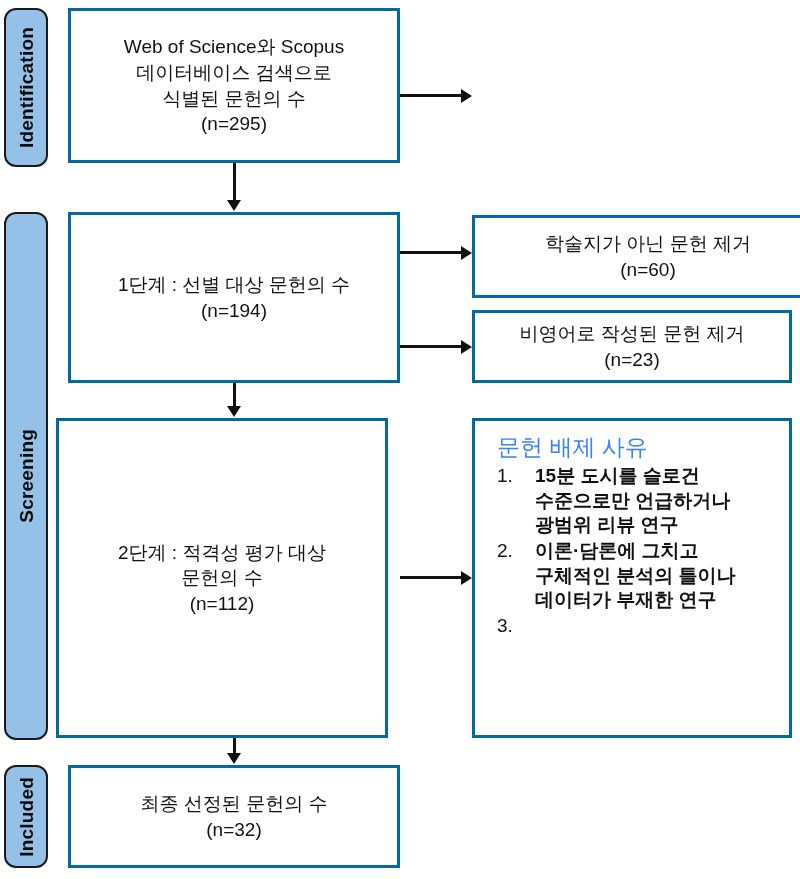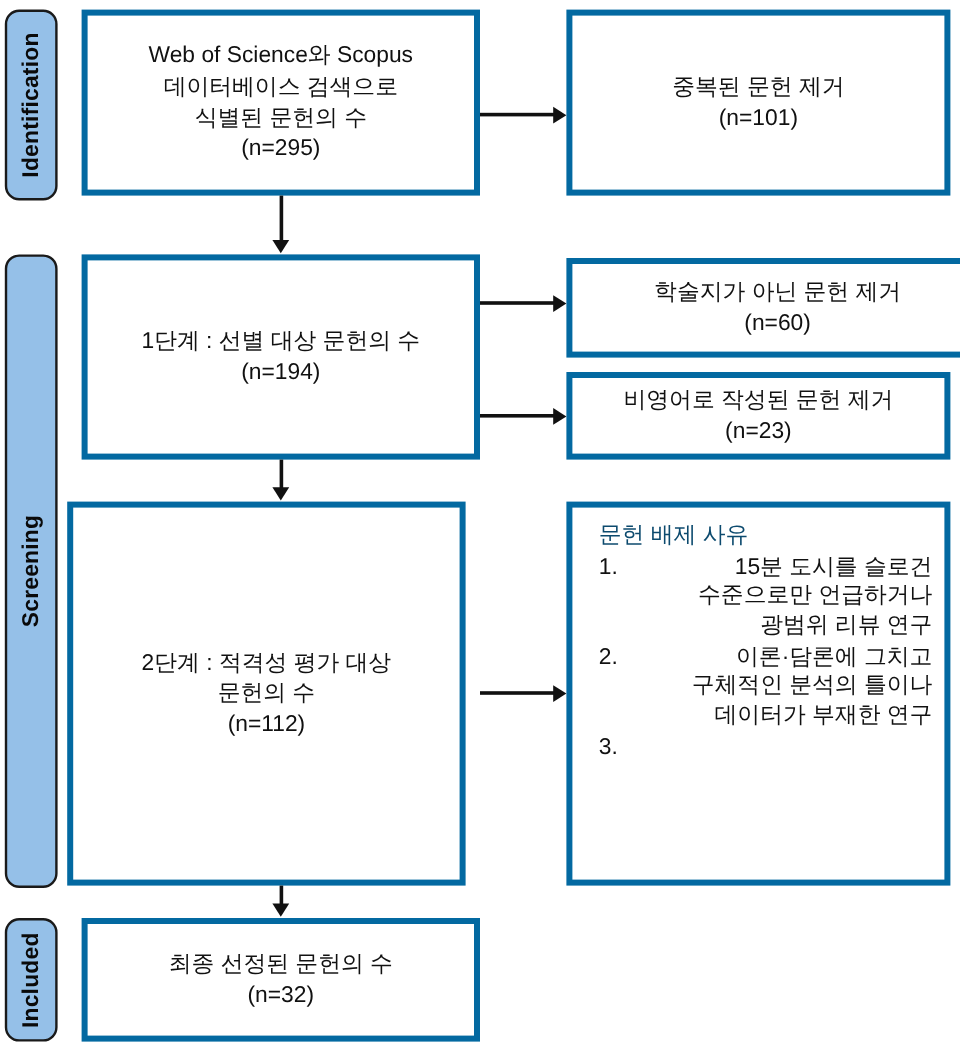--- a/index.html
+++ b/index.html
@@ -39,21 +39,21 @@
     letter-spacing: 0.2px;
     color: #0a0a0a;
     white-space: nowrap;
     line-height: 1;
   }
 
   
   .flow-box {
     position: absolute;
     background: #ffffff;
-    border: 5px solid #0369a1;
+    border: 3px solid #0369a1;
     box-sizing: border-box;
     display: flex;
     align-items: center;
     justify-content: center;
     padding: 4px 8px;
   }
   .box-text {
     text-align: center;
     font-size: 19px;
     line-height: 1.35;
@@ -71,24 +71,24 @@
   }
 
   
   .reasons-box {
     align-items: flex-start;
     justify-content: flex-start;
     padding: 12px 10px 10px 22px;
   }
   .reasons-inner { width: 100%; }
   .reasons-title {
-    font-size: 19px;
+    font-size: 23px;
     line-height: 1.3;
     text-align: left;
-    color: #0c4a6e;
+    color: #3b82f6;
     margin-bottom: 1px;
   }
   .reasons-list {
     list-style: none;
     margin: 0;
     padding: 0;
   }
   .reasons-list li {
     display: flex;
     align-items: flex-start;
@@ -98,21 +98,22 @@
     margin-bottom: 1px;
   }
   .reason-num {
     width: 38px;
     flex: 0 0 38px;
     text-align: left;
   }
   .reason-text {
     flex: 1 1 auto;
     white-space: pre-line;
-    text-align: right;
+    text-align: left;
+    font-weight: bold;
   }
   .reasons-count {
     text-align: center;
     font-size: 19px;
     line-height: 1.3;
     margin-top: 4px;
     color: #111111;
   }
 
   
@@ -187,26 +188,20 @@
     </div>
   </div>
 
   <div class="flow-box" style="left:68px; top:765px; width:332px; height:103px;">
     <div class="box-inner">
       <div class="box-text">최종 선정된 문헌의 수</div>
       <div class="box-count">(n=32)</div>
     </div>
   </div>
 
-  <div class="flow-box" style="left:472px; top:8px; width:320px; height:155px;">
-    <div class="box-inner">
-      <div class="box-text">중복된 문헌 제거</div>
-      <div class="box-count">(n=101)</div>
-    </div>
-  </div>
 
   <div class="flow-box" style="left:472px; top:215px; width:352px; height:83px;">
     <div class="box-inner">
       <div class="box-text">학술지가 아닌 문헌 제거</div>
       <div class="box-count">(n=60)</div>
     </div>
   </div>
 
   <div class="flow-box" style="left:472px; top:310px; width:320px; height:73px;">
     <div class="box-inner">

